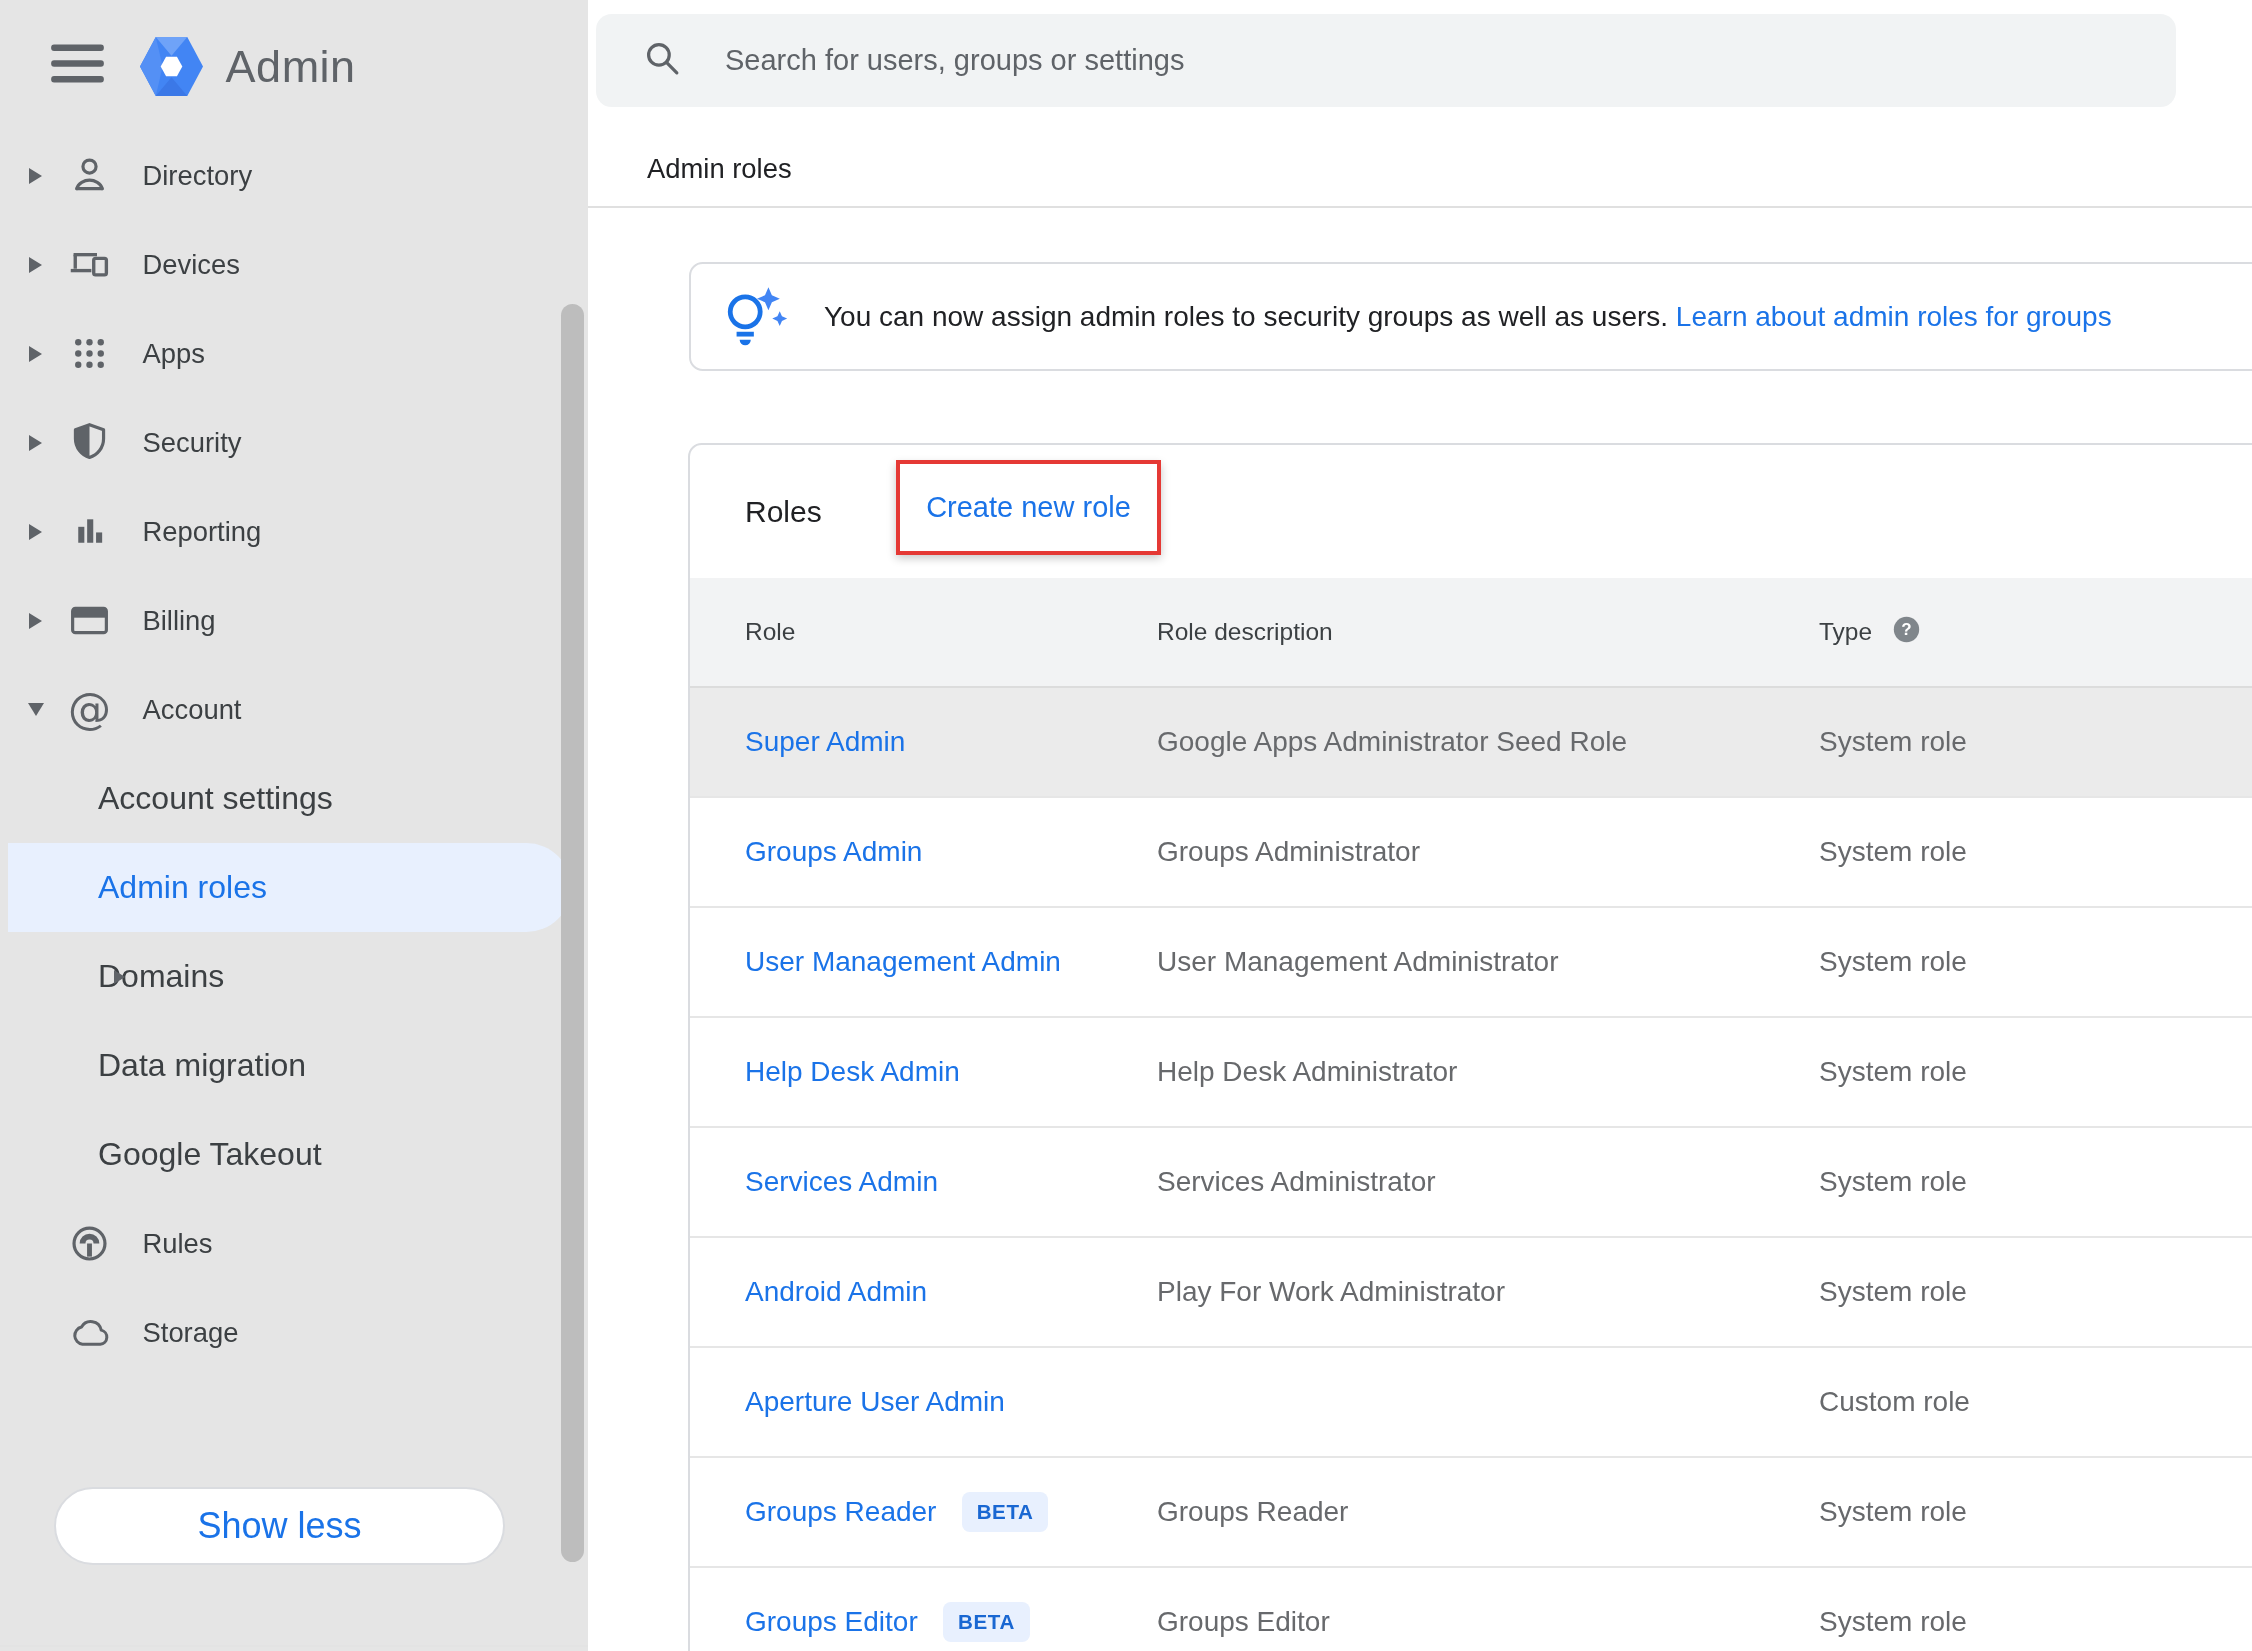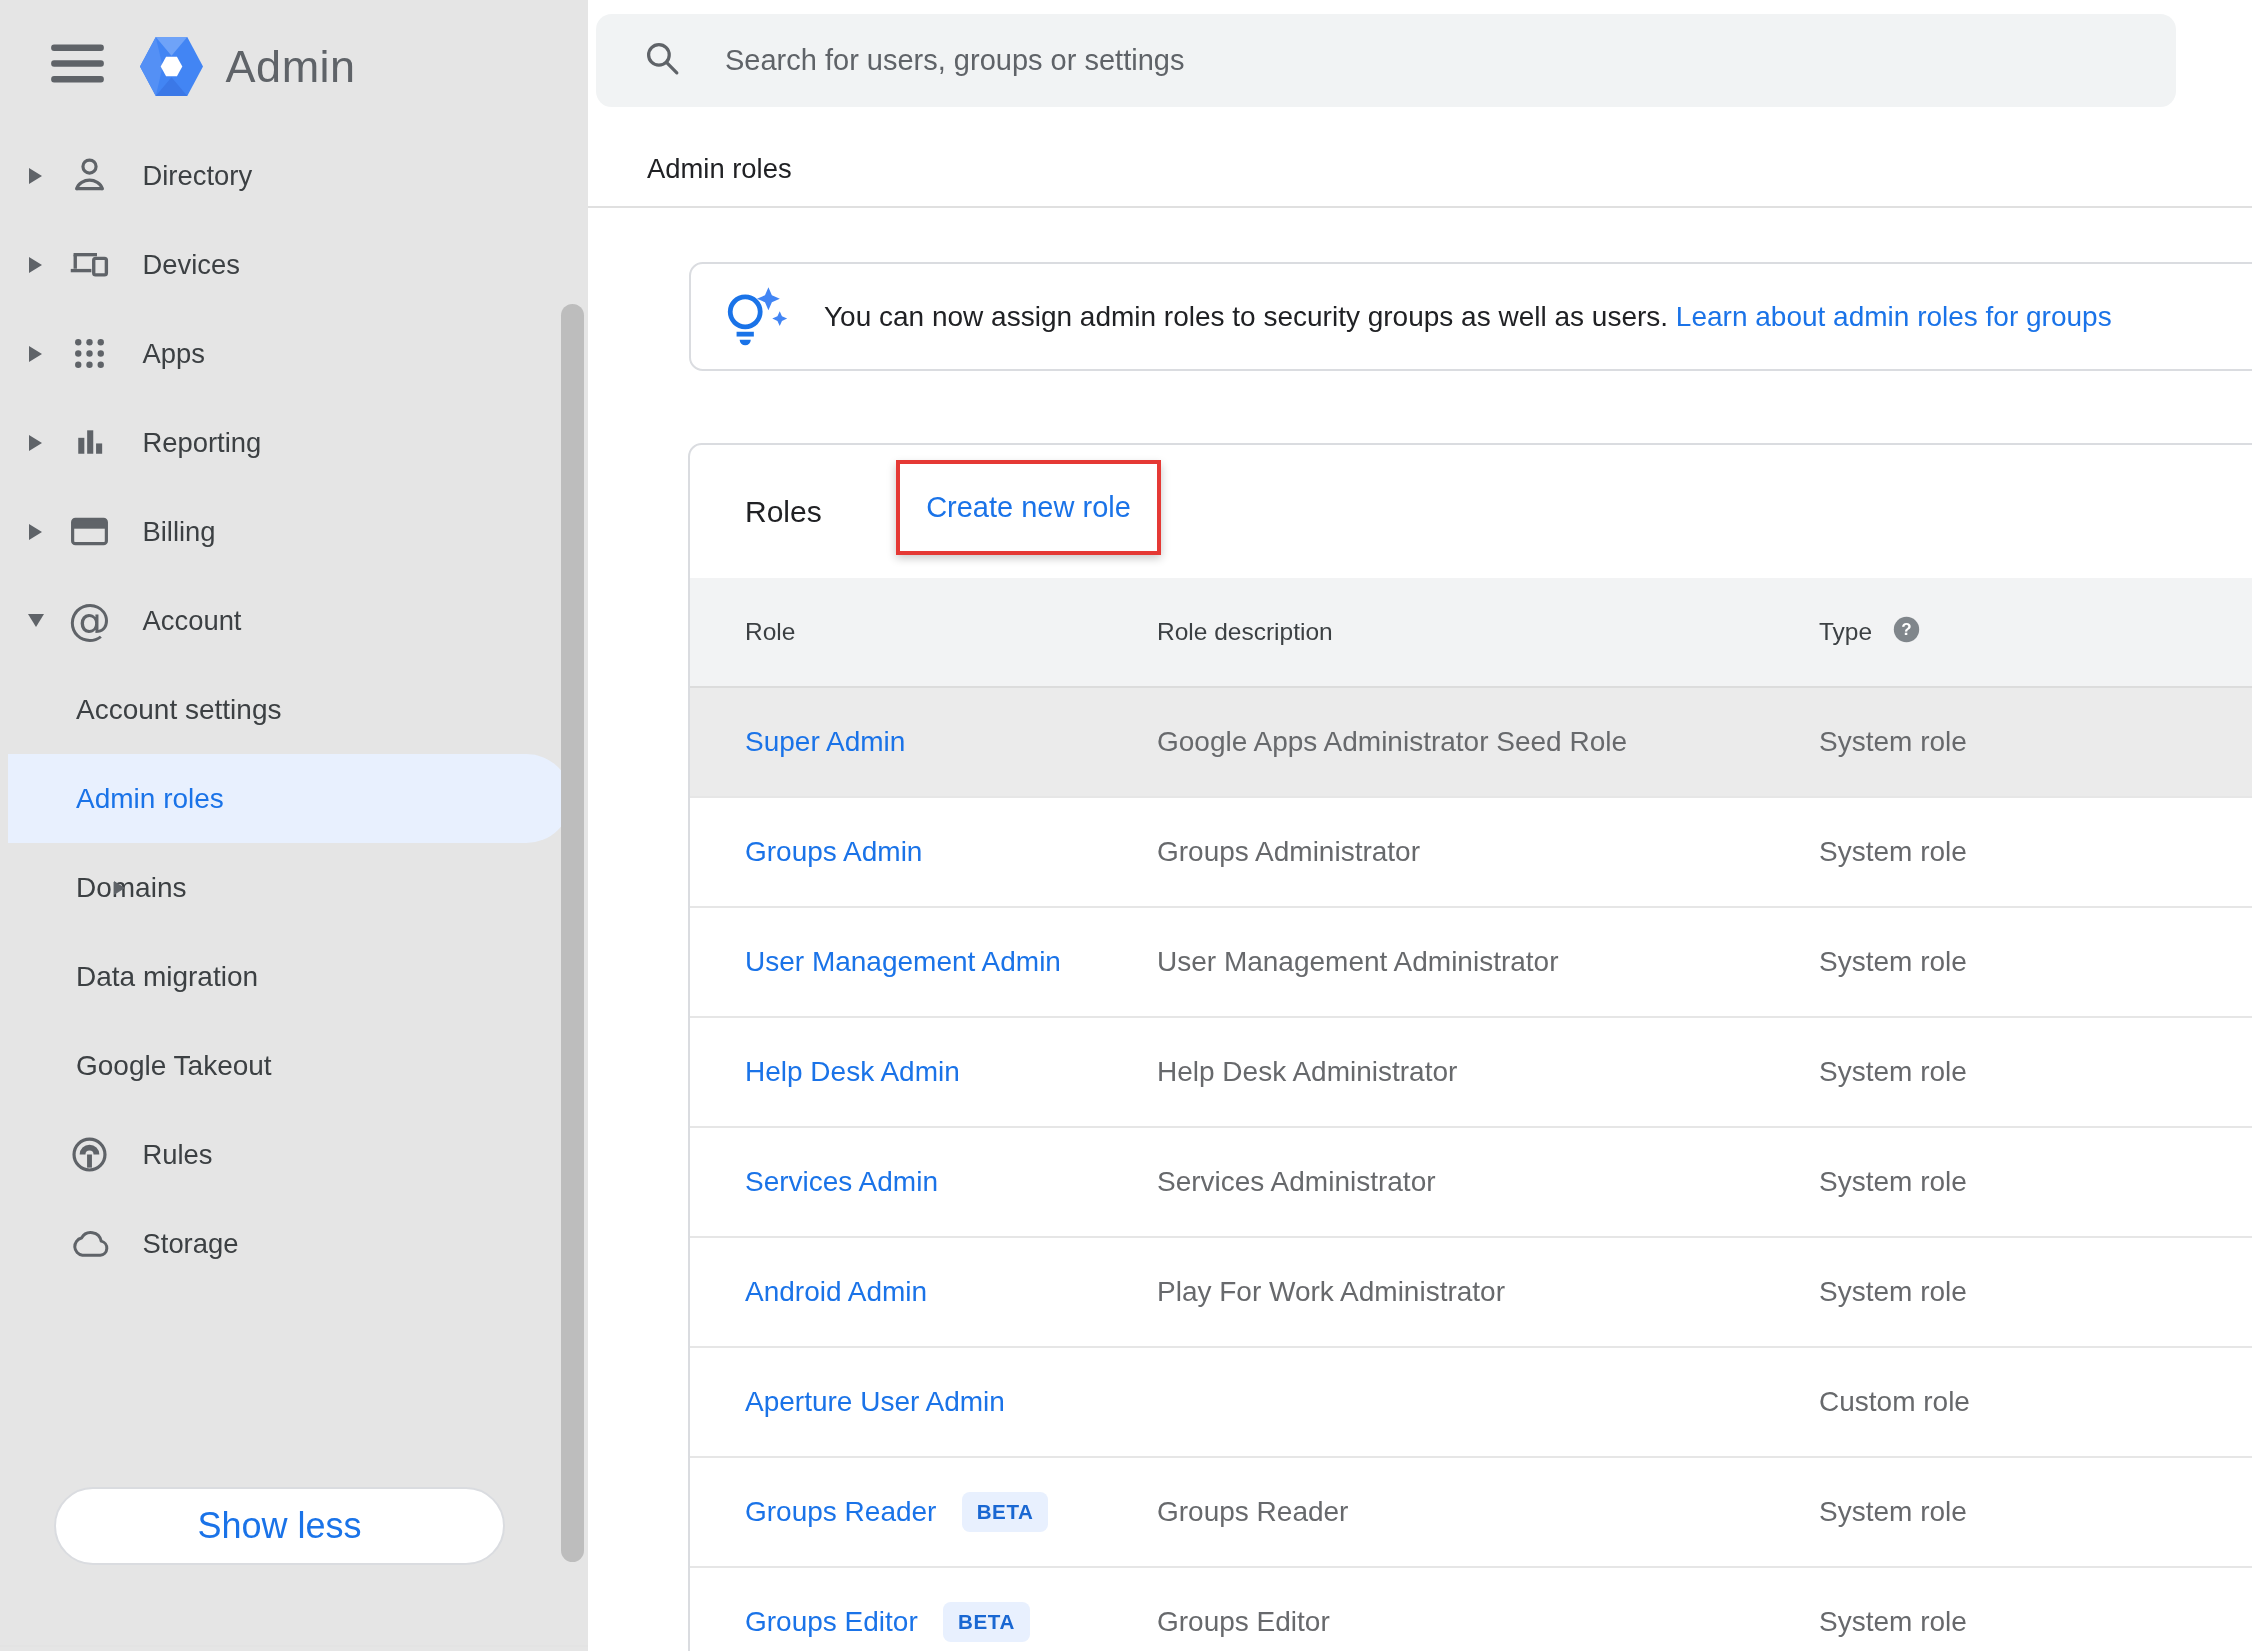--- a/index.html
+++ b/index.html
@@ -15,21 +15,21 @@
   #nav{position:absolute;left:8px;top:131px;width:588px;}
   .nav-row{position:relative;display:flex;align-items:center;height:89px;width:563px;cursor:pointer;}
   .nav-arrow{width:55px;display:flex;justify-content:center;align-items:center;}
   .tri-right{width:0;height:0;border-left:13.7px solid #5f6368;border-top:8.8px solid transparent;border-bottom:8.8px solid transparent;}
   .tri-down{width:0;height:0;border-top:13.7px solid #5f6368;border-left:8.8px solid transparent;border-right:8.8px solid transparent;}
   .nav-icon{width:53px;display:flex;justify-content:center;align-items:center;}
   .nav-label{margin-left:26.5px;font-size:27.4px;color:#3c4043;white-space:nowrap;}
   .sub-row{position:relative;display:flex;align-items:center;height:89px;width:563px;cursor:pointer;}
   .sub-arrow{position:absolute;left:106px;top:50%;transform:translateY(-50%);}
   .sub-arrow.tri-right{border-left-width:11.8px;border-top-width:7.8px;border-bottom-width:7.8px;}
-  .sub-label{margin-left:68px;font-size:28px;color:#3c4043;white-space:nowrap;}
+  .sub-label{margin-left:90px;font-size:32px;color:#3c4043;white-space:nowrap;}
   .sub-row.selected{background:#e8f0fe;border-radius:0 45px 45px 0;}
   .sub-row.selected .sub-label{color:#1a73e8;}
   .pill-badge{margin-left:25.5px;background:#e8f0fe;color:#1967d2;font-weight:bold;font-size:21.6px;
               padding:8.8px 16.7px;border-radius:7.8px;letter-spacing:0.6px;}
   .at-glyph{font-size:43px;line-height:1;color:#5f6368;font-family:"DejaVu Sans",sans-serif;}
 
   .show-less{position:absolute;left:54px;top:1487px;width:451px;height:78px;border:2px solid #dadce0;
              border-radius:41px;display:flex;align-items:center;justify-content:center;
              color:#1a73e8;font-size:36px;cursor:pointer;background:#fff;box-sizing:border-box;}
   .scroll-thumb{position:absolute;left:561px;top:304px;width:22.5px;height:1258px;background:#bdbdbd;border-radius:11.8px;}
@@ -145,20 +145,32 @@
                   <circle cx="12" cy="24" r="3.4"></circle>
                   <circle cx="24" cy="24" r="3.4"></circle>
                   <circle cx="36" cy="24" r="3.4"></circle>
                   <circle cx="12" cy="36" r="3.4"></circle>
                   <circle cx="24" cy="36" r="3.4"></circle>
                   <circle cx="36" cy="36" r="3.4"></circle>
                 </g>
               </svg>
             </span>
             <span class="nav-label">Apps</span>
+          </div>
+          <div class="nav-row">
+            <span class="nav-arrow">
+              <i class="tri-right"></i>
+            </span>
+            <span class="nav-icon">
+              <svg width="45" height="45" viewBox="0 0 48 48">
+                <path d="M24 5l15 5.5v9.5c0 9.5-6.4 17.4-15 20-8.6-2.6-15-10.5-15-20v-9.5z" fill="none" stroke="#5f6368" stroke-width="3.4" stroke-linejoin="round"></path>
+                <path d="M24 5L9 10.5v9.5c0 9.5 6.4 17.4 15 20z" fill="#5f6368"></path>
+              </svg>
+            </span>
+            <span class="nav-label">Security</span>
           </div>
           <div class="nav-row">
             <span class="nav-arrow">
               <i class="tri-right"></i>
             </span>
             <span class="nav-icon">
               <svg width="45" height="45" viewBox="0 0 48 48">
                 <g fill="#5f6368">
                   <rect x="12" y="19" width="6.5" height="17"></rect>
                   <rect x="21.5" y="11" width="6.5" height="25"></rect>

